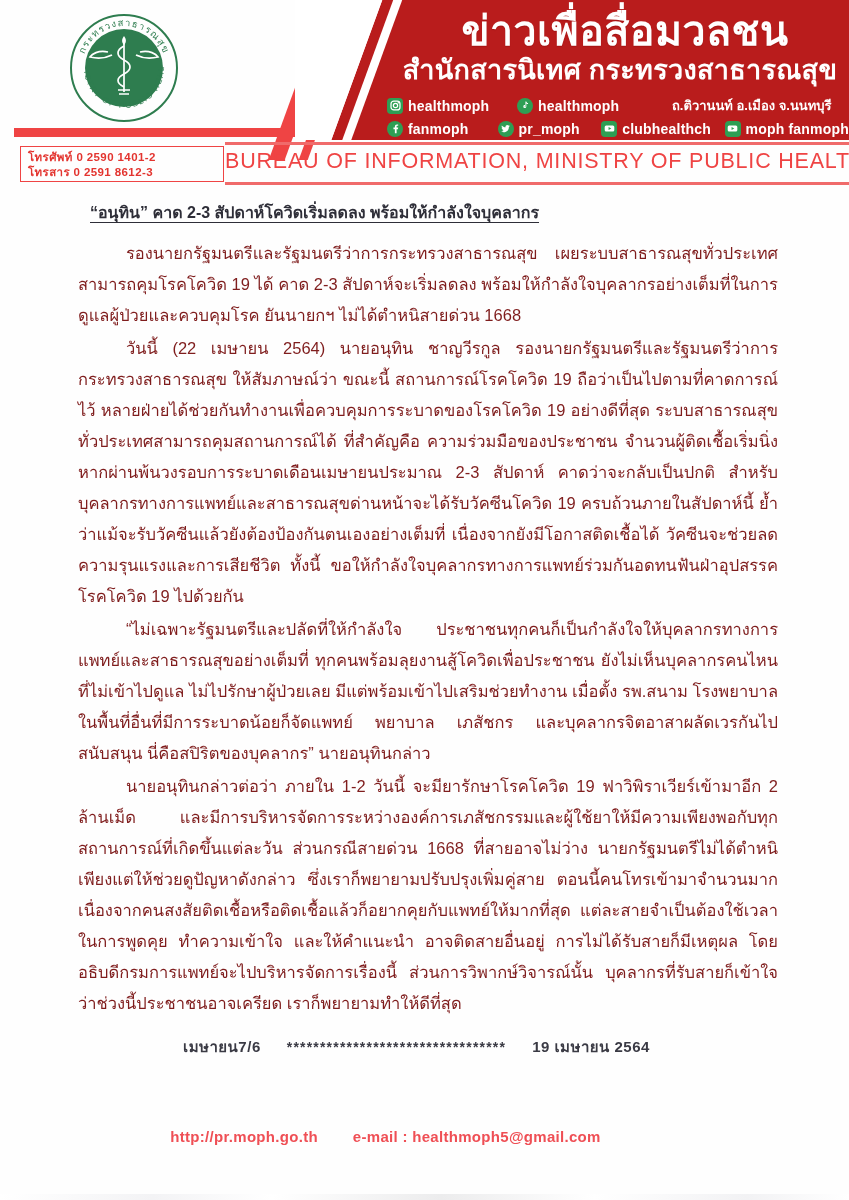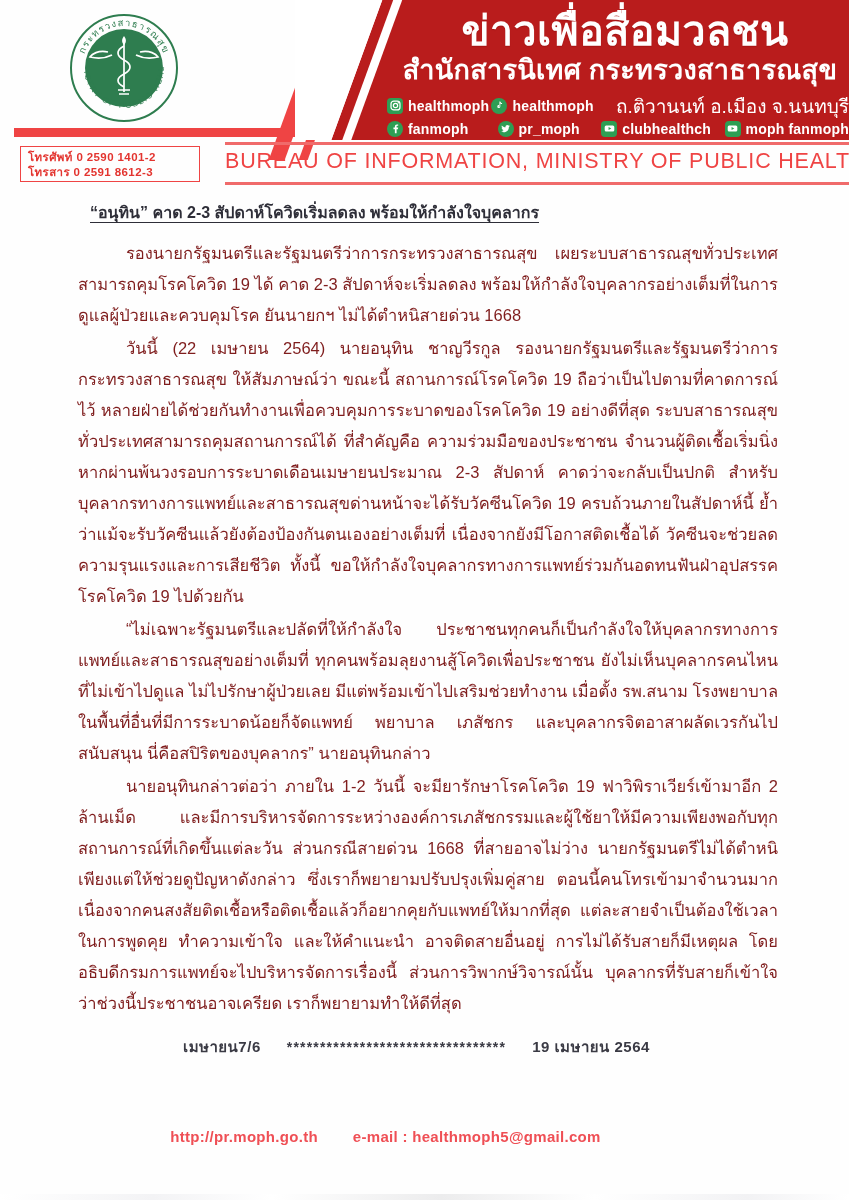--- a/index.html
+++ b/index.html
@@ -81,21 +81,21 @@
     width: 330px;
     height: 9px;
     background: #ef4444;
   }
 
   
   .contact-box {
     position: absolute;
     left: 20px;
     top: 146px;
-    width: 180px;
+    width: 204px;
     height: 36px;
     border: 1.6px solid #ef4444;
     box-sizing: border-box;
     padding: 3px 0 0 7px;
   }
   .contact-line {
     color: #e3342f;
     font-size: 11.5px;
     font-weight: bold;
     letter-spacing: .4px;
@@ -175,22 +175,22 @@
     align-items: center;
     justify-content: center;
     flex: none;
   }
   .ico svg { display: block; }
   .ico-sq {
     border-radius: 4px;
   }
   .addr {
     color: #ffffff;
-    font-size: 19px;
-    font-weight: normal;
+    font-size: 13px;
+    font-weight: bold;
     white-space: nowrap;
   }
 
   
   .bureau-strip {
     position: absolute;
     left: 225px;
     top: 142px;
     width: 624px;
     height: 44px;

